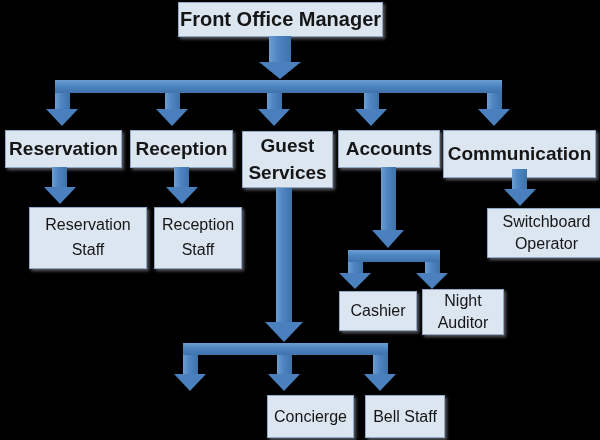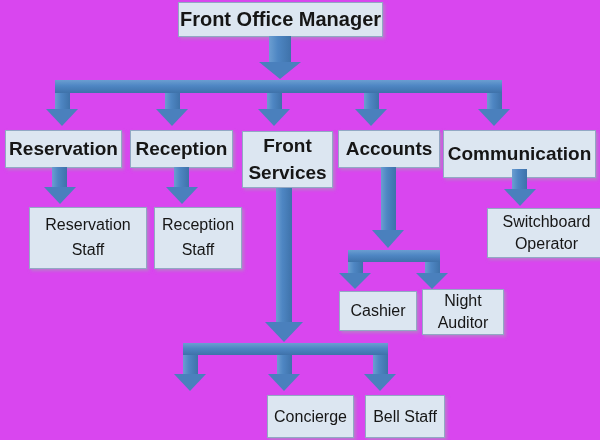--- a/index.html
+++ b/index.html
@@ -1,18 +1,18 @@
 <!DOCTYPE html>
 <html><head>
 <meta charset="utf-8">
 <style>
   html,body{margin:0;padding:0;}
   body{background:#ffffff;font-family:"Liberation Sans",sans-serif;}
   #stage{
-    position:relative;width:600px;height:440px;background:#d946ef;
+    position:relative;width:600px;height:440px;background:#000000;
     overflow:hidden;
   }
   .box{
     position:absolute;box-sizing:border-box;
     background:#dce6f1;
     border:1px solid #92a8c4;
     box-shadow:2px 2px 3px rgba(160,166,176,0.55);
     display:flex;align-items:center;justify-content:center;
     text-align:center;color:#161616;
     line-height:1.45;
@@ -66,21 +66,21 @@
   <div class="head" style="left:258px;top:109px"></div>
 
   <div class="shaft" style="left:364px;top:93px;width:15px;height:16px"></div>
   <div class="head" style="left:355px;top:109px"></div>
 
   <div class="shaft" style="left:487px;top:93px;width:15px;height:16px"></div>
   <div class="head" style="left:478px;top:109px"></div>
 
   <div class="box lvl2" style="left:5px;top:130px;width:117px;height:38px">Reservation</div>
   <div class="box lvl2" style="left:130px;top:130px;width:103px;height:38px">Reception</div>
-  <div class="box lvl2wrap" style="left:242px;top:131px;width:91px;height:57px">Front Services</div>
+  <div class="box lvl2wrap" style="left:242px;top:131px;width:91px;height:57px">Guest Services</div>
   <div class="box lvl2" style="left:338px;top:130px;width:102px;height:38px">Accounts</div>
   <div class="box lvl2" style="left:443px;top:130px;width:153px;height:48px">Communication</div>
 
   <div class="shaft" style="left:52px;top:167px;width:15px;height:20px"></div>
   <div class="head" style="left:44px;top:187px"></div>
 
   <div class="shaft" style="left:174px;top:167px;width:15px;height:20px"></div>
   <div class="head" style="left:166px;top:187px"></div>
 
   <div class="shaft" style="left:512px;top:169px;width:15px;height:20px"></div>

